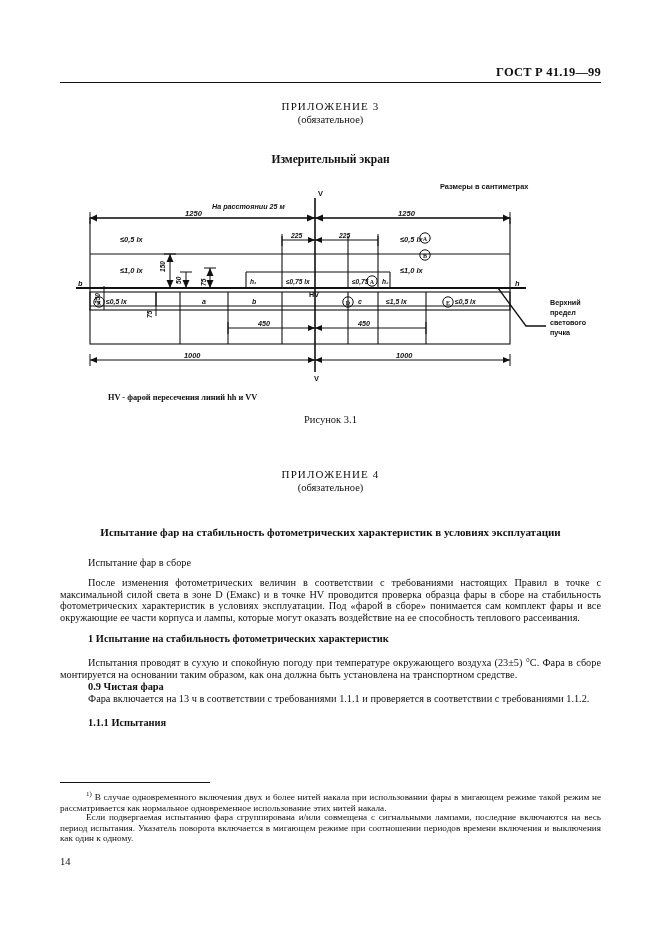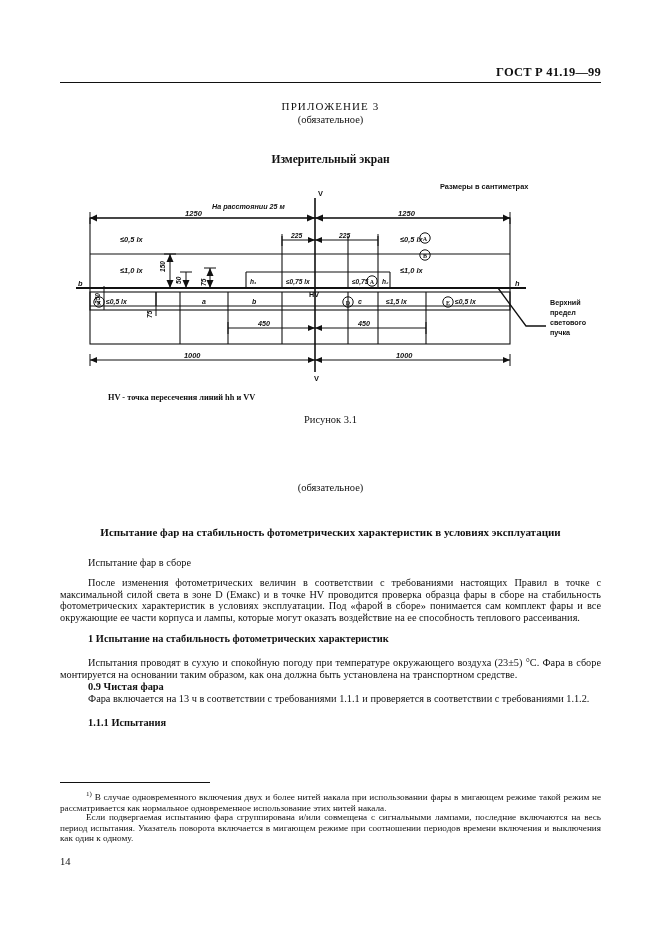--- a/index.html
+++ b/index.html
@@ -207,23 +207,24 @@
         <text x="365" y="64.5">A</text>
         <text x="365" y="81.5">B</text>
         <text x="312" y="107.5">A</text>
         <text x="288" y="128.5">D</text>
         <text x="39" y="128.5">E</text>
         <text x="388" y="128.5">E</text>
       </g>
     </svg>
   </div>
 
-  <div class="fig-note">HV - точка пересечения линий hh и VV</div>
+  <div class="fig-note">HV - фарой пересечения линий hh и VV</div>
   <div class="fig-cap">Рисунок 3.1</div>
 
+  <div class="centerblock app-title" style="top:468px;">ПРИЛОЖЕНИЕ 4</div>
   <div class="centerblock app-sub" style="top:481px;">(обязательное)</div>
 
   <div class="h-bold" style="top:526px;">Испытание фар на стабильность фотометрических характеристик в условиях эксплуатации</div>
 
   <div class="para indent" style="top:557px;">Испытание фар в сборе</div>
 
   <div class="para indent" style="top:577px;">После изменения фотометрических величин в соответствии с требованиями настоящих Правил в точке с максимальной силой света в зоне D (Eмакс) и в точке HV проводится проверка образца фары в сборе на стабильность фотометрических характеристик в условиях эксплуатации. Под «фарой в сборе» понимается сам комплект фары и все окружающие ее части корпуса и лампы, которые могут оказать воздействие на ее способность теплового рассеивания.</div>
 
   <div class="sec" style="top:633px;">1  Испытание  на  стабильность  фотометрических  характеристик</div>
 

